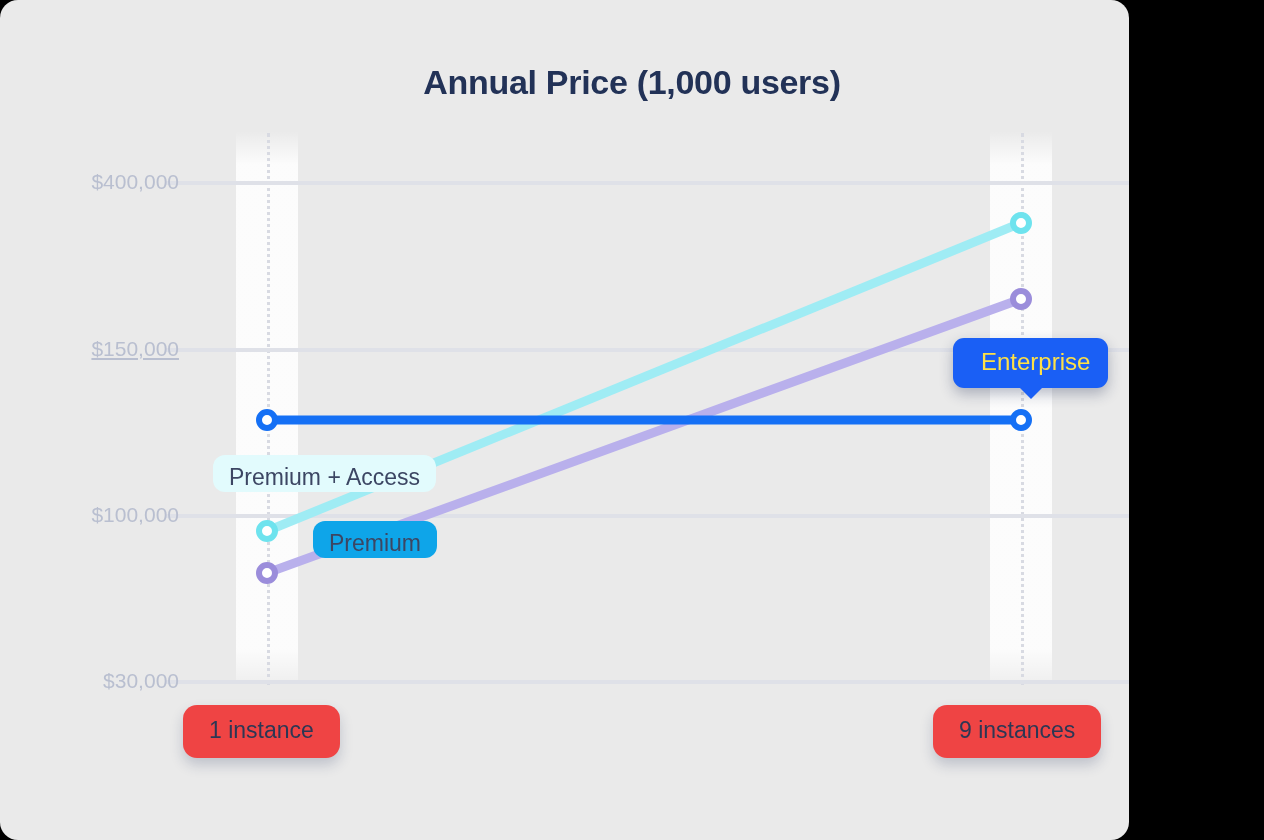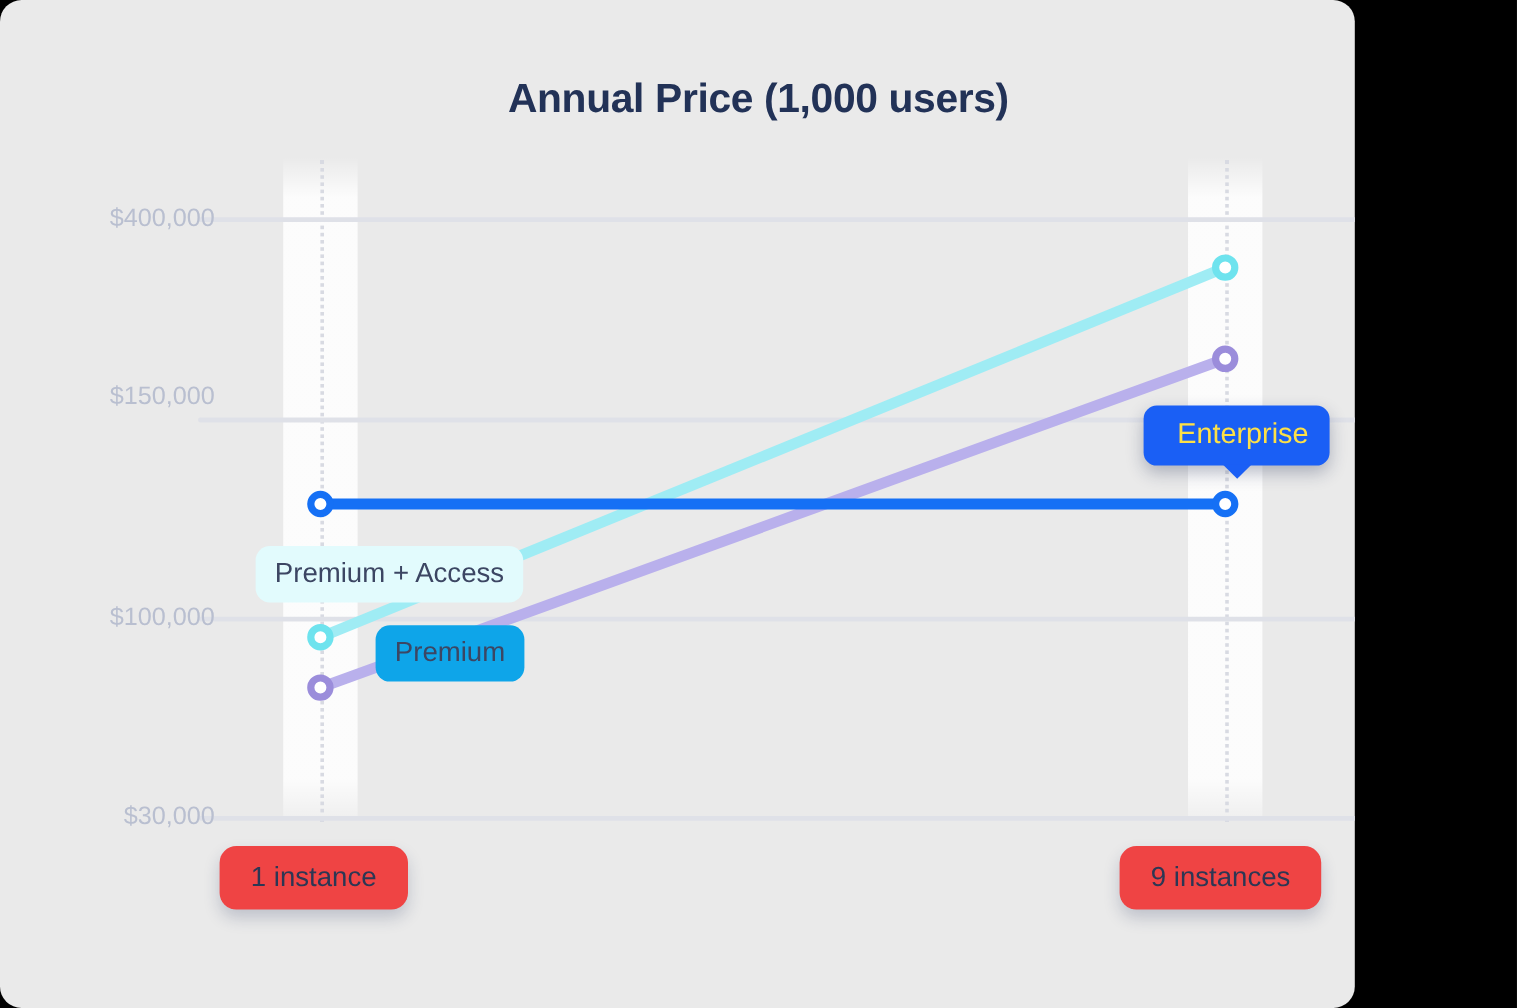--- a/index.html
+++ b/index.html
@@ -115,21 +115,21 @@
   }
   .marker.enterprise { border: 6px solid #1570f5; }
   .marker.access     { border: 6px solid #6ee3ee; }
   .marker.premium    { border: 6px solid #9b8ddb; }
 
   
   .series-label {
     position: absolute;
     font-size: 23px;
     color: #3c4663;
-    padding: 9px 16px 11px 16px;
+    padding: 9px 16px 1px 16px;
     border-radius: 12px;
     white-space: nowrap;
   }
   .series-label.access {
     background: #e2fbfd;
     left: 213px;
     top: 455px;
   }
   .series-label.premium {
     background: #0ea5e9;
@@ -189,21 +189,21 @@
     <div class="col-band b2"></div>
     <div class="col-dotted d1"></div>
     <div class="col-dotted d2"></div>
 
     <div class="gridline" style="top:181px;"></div>
     <div class="gridline" style="top:348px;"></div>
     <div class="gridline" style="top:514px;"></div>
     <div class="gridline" style="top:680px;"></div>
 
     <div class="ytick" style="top:170px;">$400,000</div>
-    <div class="ytick" style="top:319px;">$150,000</div>
+    <div class="ytick" style="top:337px;text-decoration:underline;">$150,000</div>
     <div class="ytick" style="top:503px;margin-left:43px;">$100,000</div>
     <div class="ytick" style="top:669px;">$30,000</div>
 
     <svg id="lines" viewBox="0 0 1264 840">
       <line x1="267" y1="531" x2="1021" y2="223" stroke="#9fecf4" stroke-width="9" stroke-linecap="round"></line>
       <line x1="267" y1="573" x2="1021" y2="299" stroke="#b9b0ec" stroke-width="9" stroke-linecap="round"></line>
       <line x1="267" y1="420" x2="1021" y2="420" stroke="#1570f5" stroke-width="9" stroke-linecap="round"></line>
     </svg>
 
     <div class="marker access" style="left:267px;  top:531px;"></div>

